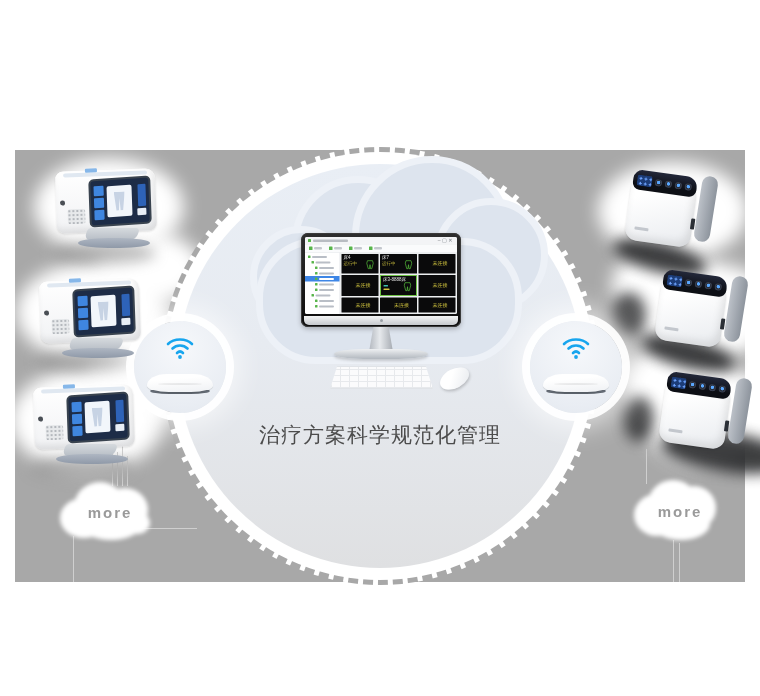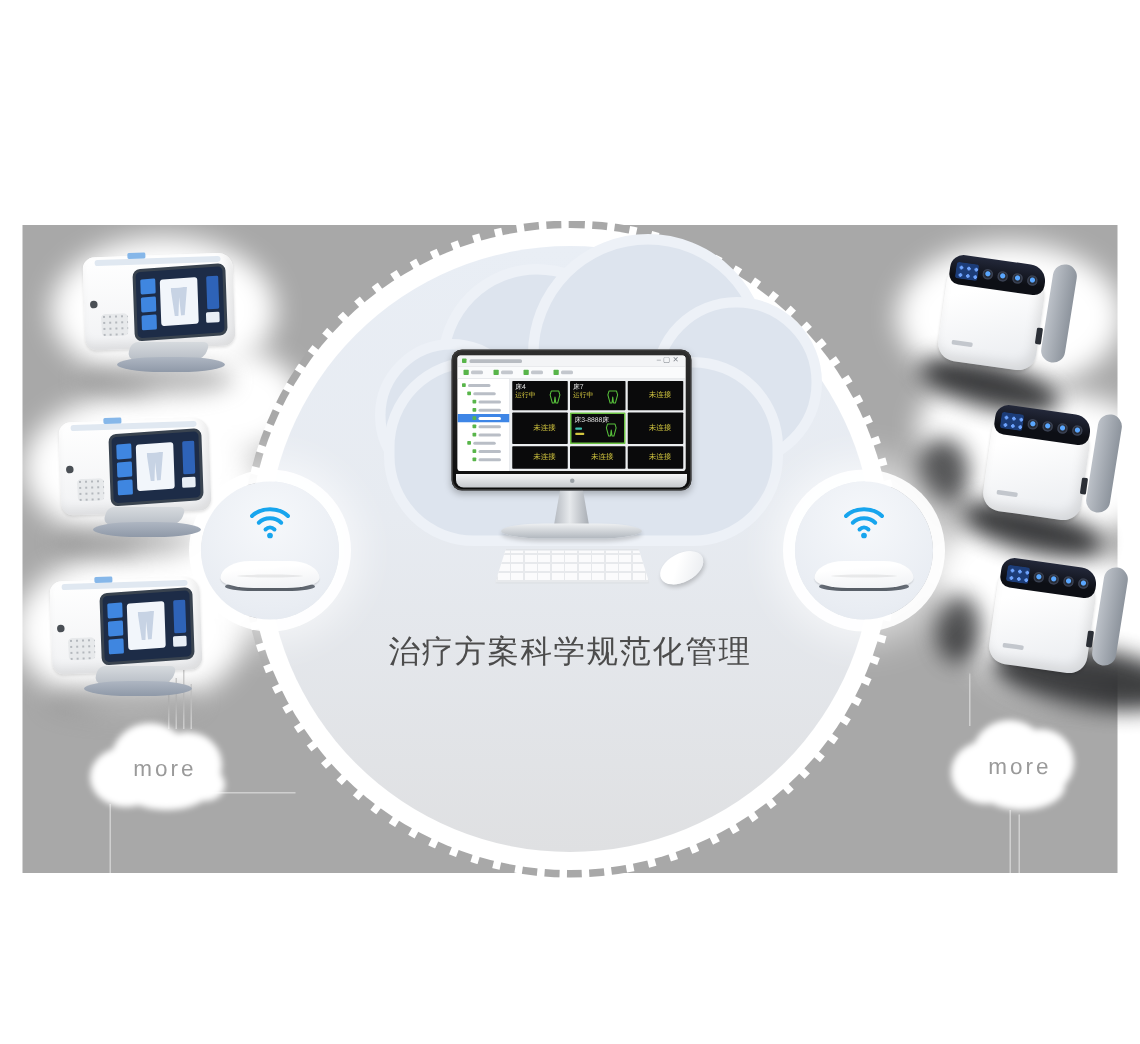--- a/index.html
+++ b/index.html
@@ -161,21 +161,21 @@
   .rdev .brand{position:absolute;left:9px;bottom:11px;width:14px;height:3px;background:#c3c7cd;
        border-radius:1px;}
   .rdev .slot{position:absolute;right:-2px;top:34px;width:4px;height:11px;background:#2b2f36;
        border-radius:1px;}
 
   
   .mcloud{position:absolute;z-index:5;}
   .puffs{position:absolute;inset:0;filter:blur(2px);}
   .puff{position:absolute;background:#fff;border-radius:50%;}
   .morelabel{position:absolute;inset:0;display:flex;align-items:center;justify-content:center;
-       font-size:15px;font-weight:normal;letter-spacing:2px;color:#9a9a9a;z-index:1;}
+       font-size:15px;font-weight:bold;letter-spacing:2px;color:#9a9a9a;z-index:1;}
 </style>
 </head>
 <body>
 
 <div class="stage">
 
   <div class="abs panel"></div>
 
   <div class="wb" style="left:34px;top:158px;width:150px;height:98px;"></div>
   <div class="wb" style="left:96px;top:232px;width:106px;height:72px;"></div>

